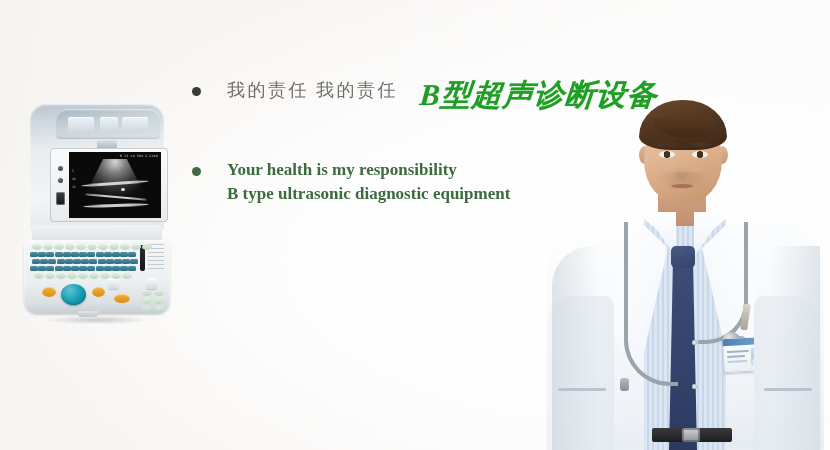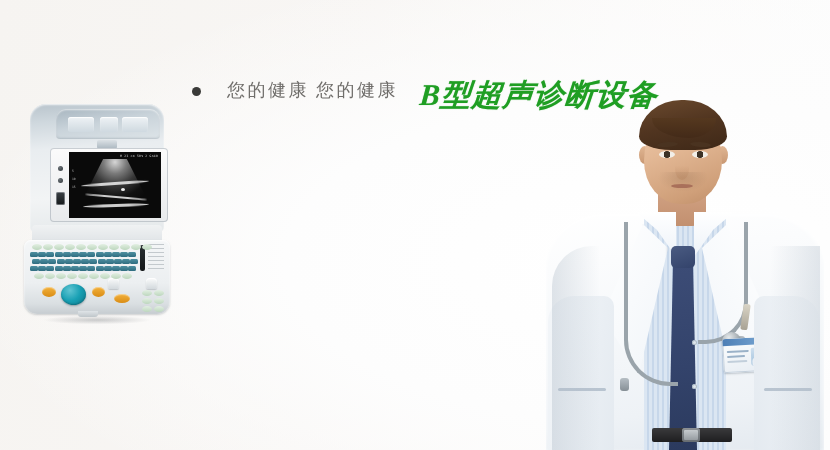--- a/index.html
+++ b/index.html
@@ -591,20 +591,27 @@
     <div id="d-buckle"></div>
 
     <div id="d-coat-lshadow"></div>
     <div id="d-coat-rshadow"></div>
   </div>
 
   <div id="copy">
 
     <div class="bullet-row" id="row-cn">
       <span class="bullet dark"></span>
-      <span id="cn-sub">您的健康 您的健康</span>
+      <span id="cn-sub">我的责任 我的责任</span>
       <span id="cn-headline">B型超声诊断设备</span>
     </div>
 
+    <div class="bullet-row" id="row-en">
+      <span class="bullet green"></span>
+      <span id="en-lines">
+        <span>Your health is my responsibility</span><br>
+        <span>B type ultrasonic diagnostic equipment</span>
+      </span>
+    </div>
 
   </div>
 
 </div>
 
 </body></html>

